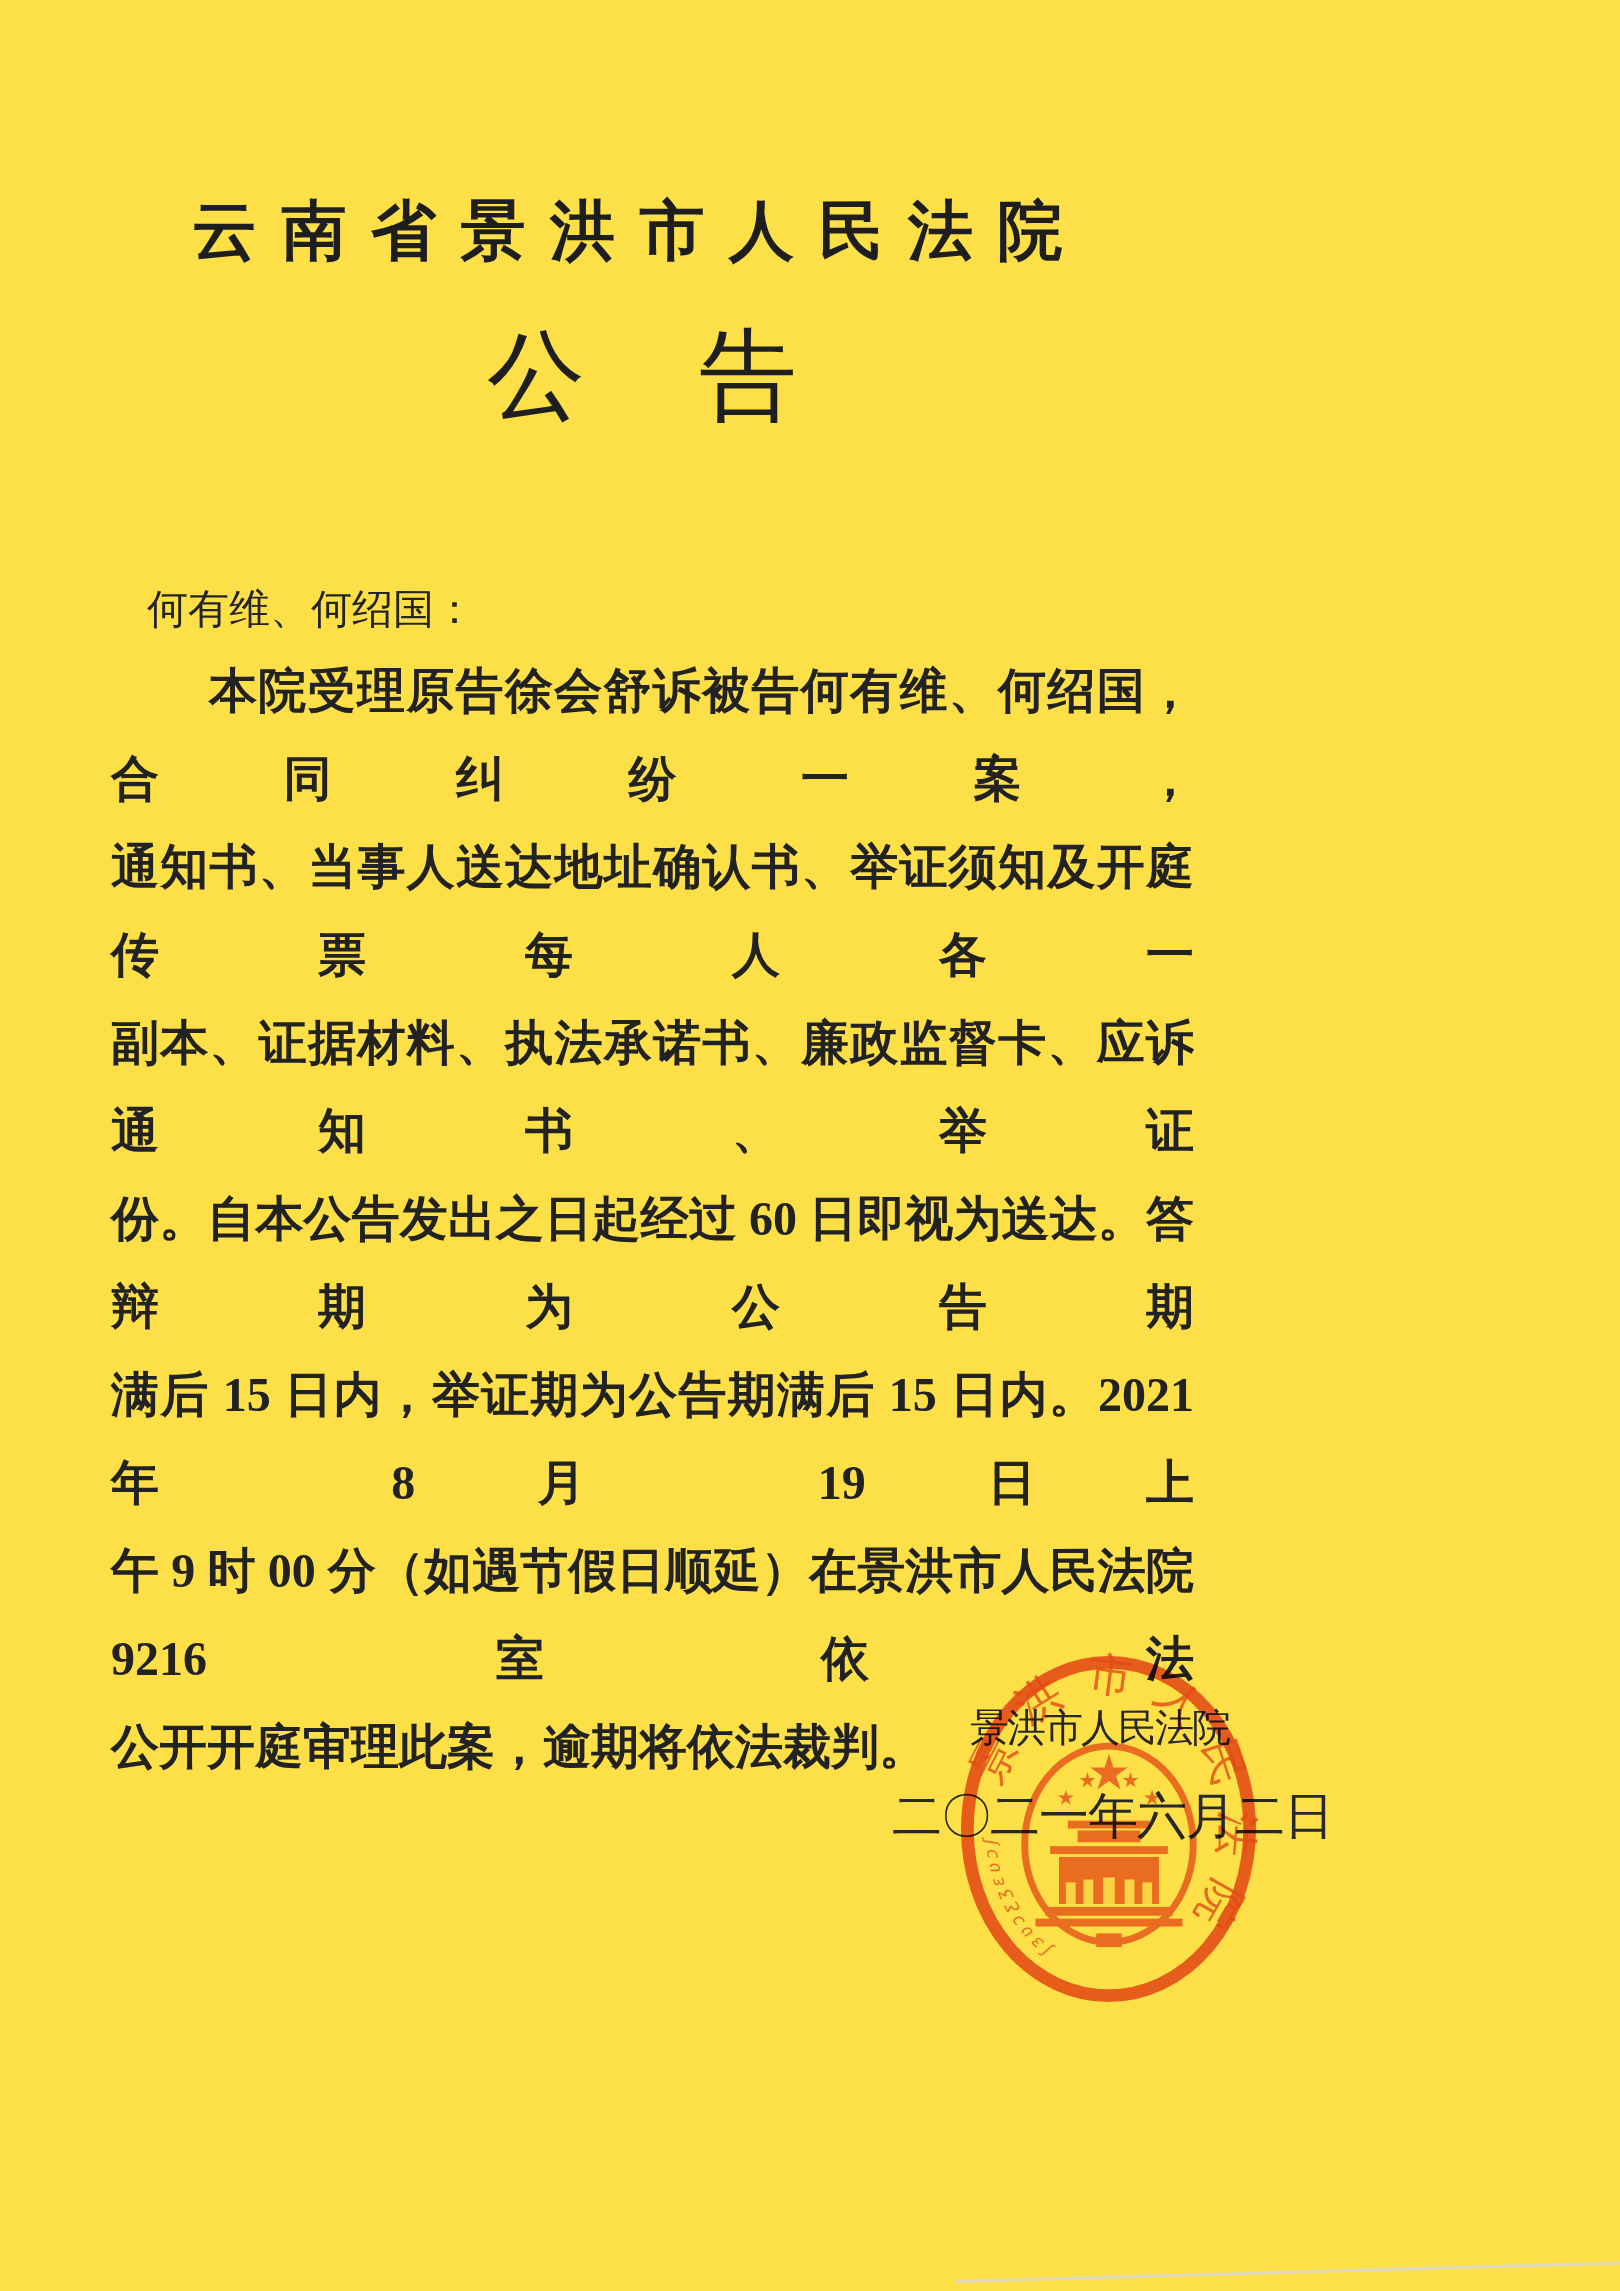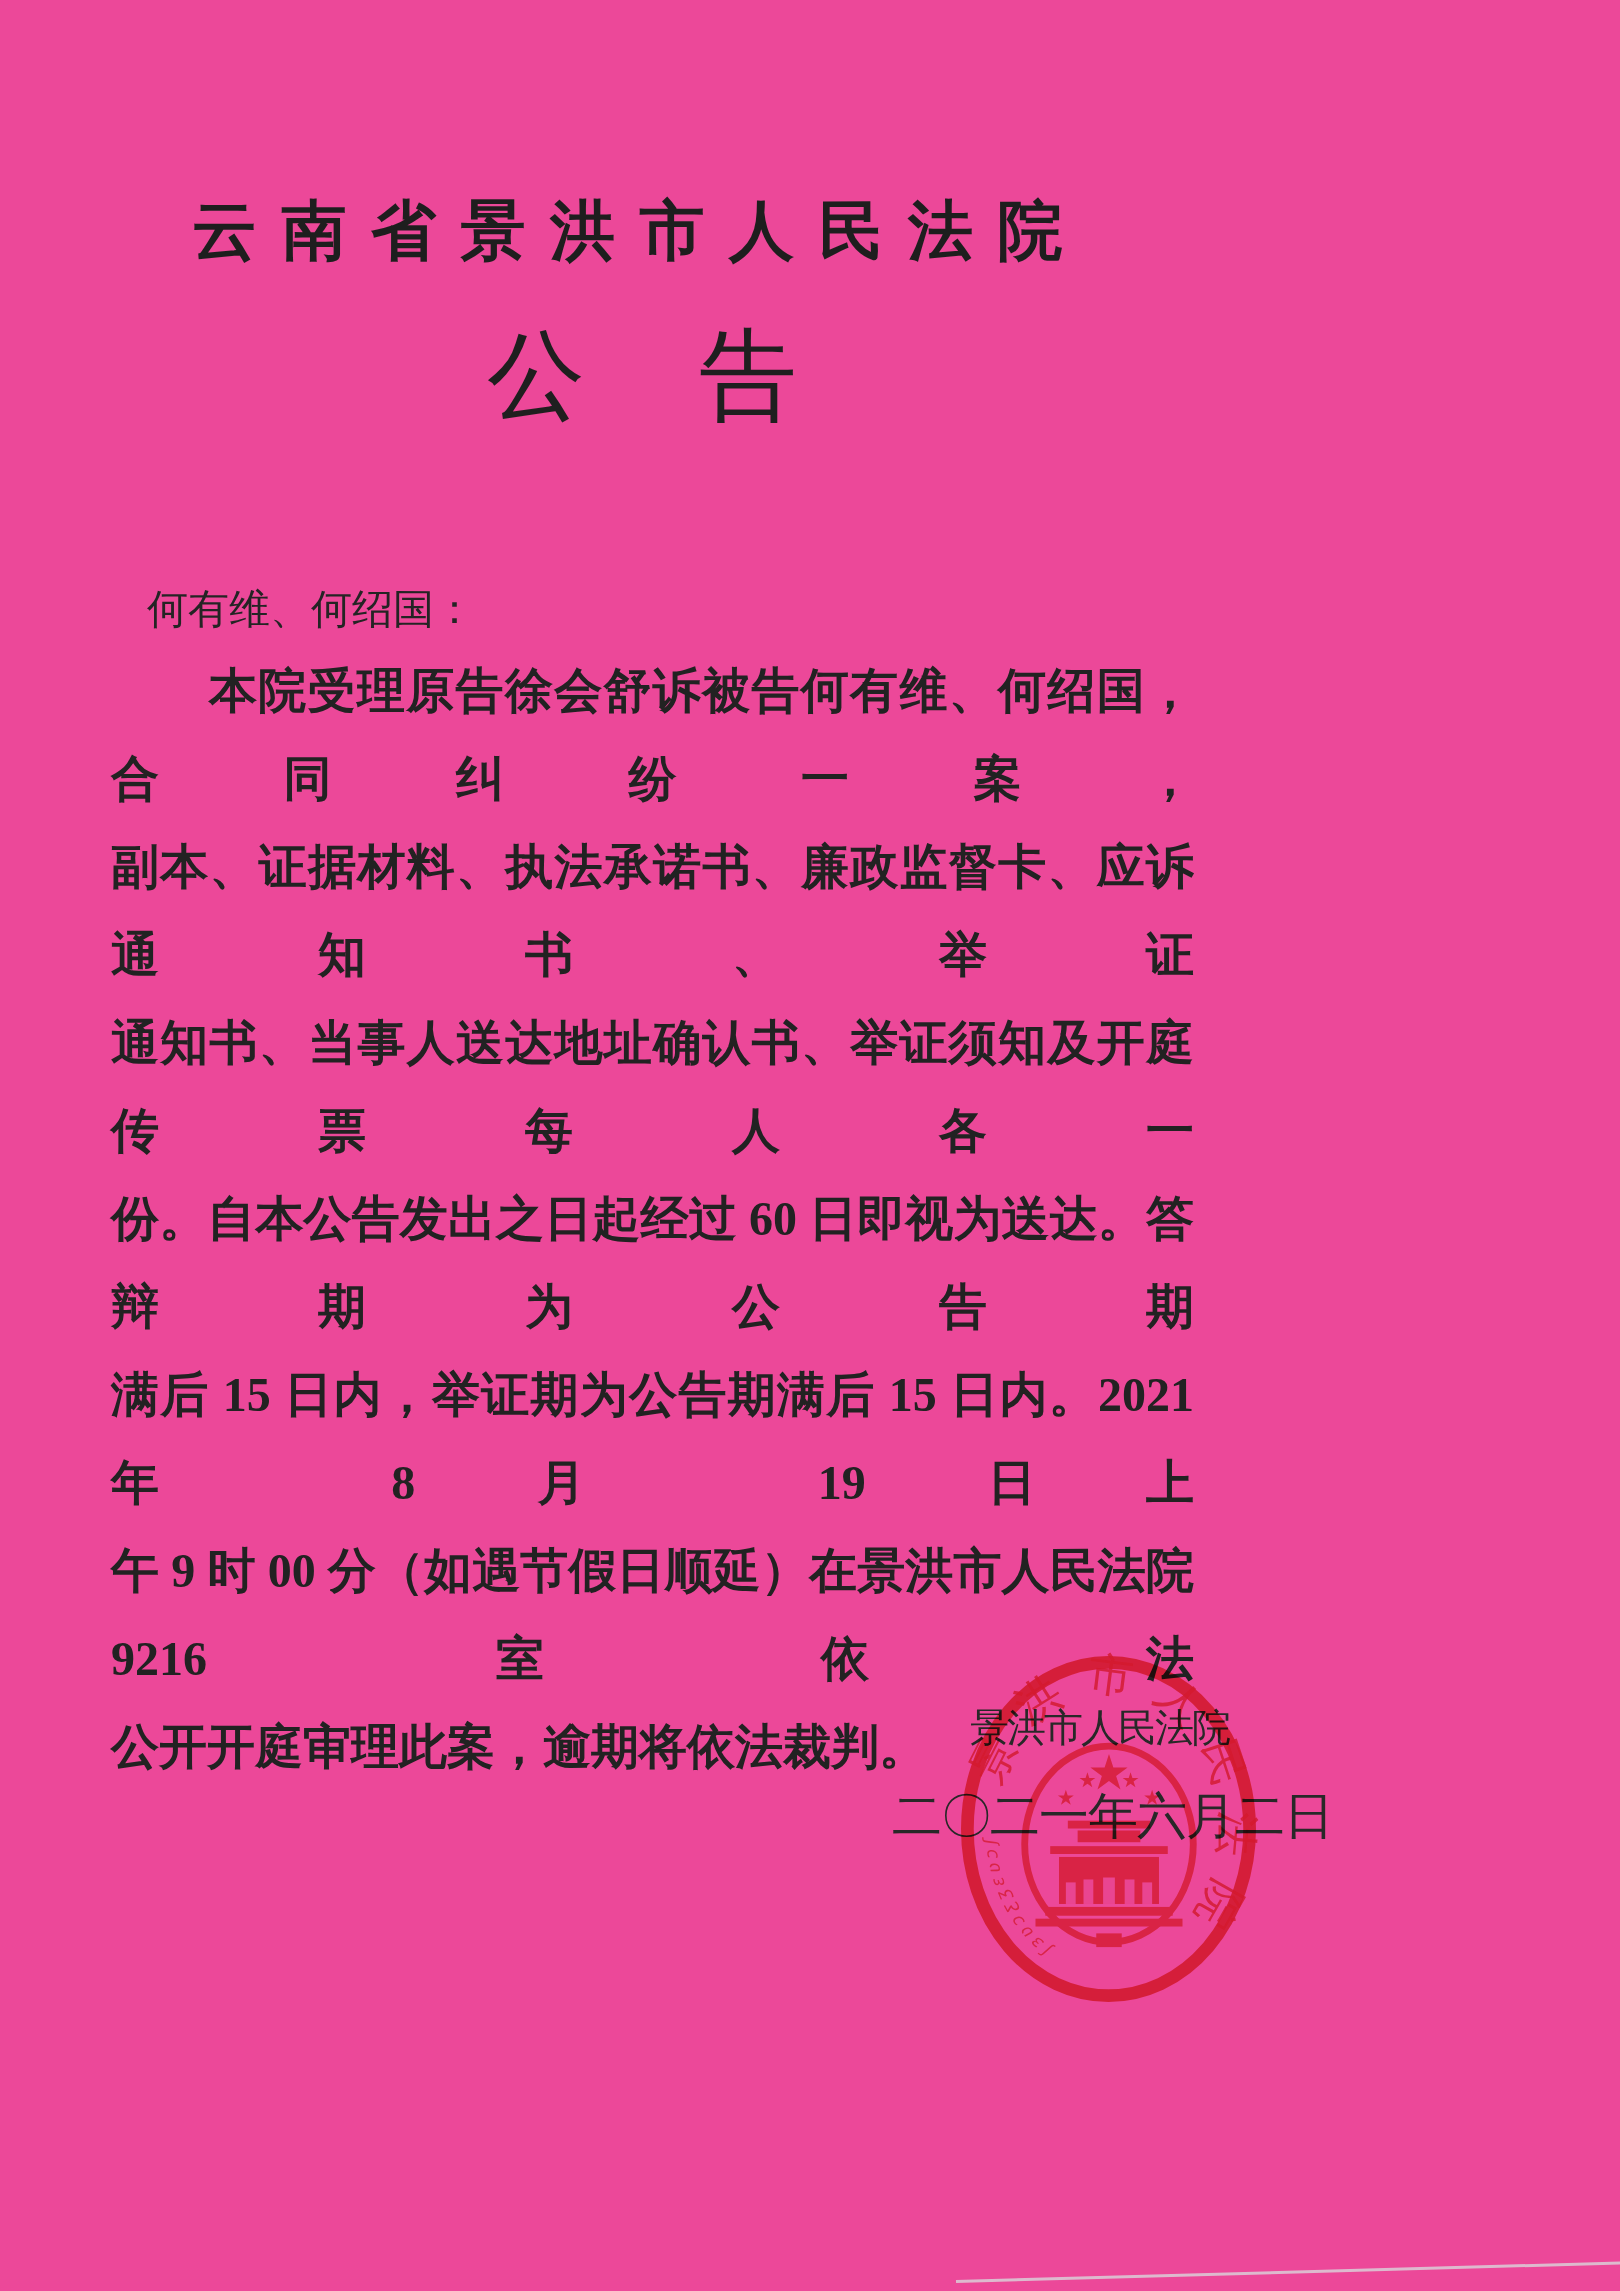--- a/index.html
+++ b/index.html
@@ -6,21 +6,21 @@
   body {
     width: 1620px; height: 2292px;
     background: #ffffff;
     position: relative;
     overflow: hidden;
     font-family: "Liberation Serif", "DejaVu Serif", serif;
     color: #262626;
   }
   .page {
     position: absolute; inset: 0;
-    background: #ec4899;
+    background: #fde047;
   }
   .court-title {
     position: absolute; left: 192px; top: 196px;
     font-size: 65px; line-height: 71px;
     letter-spacing: 24.5px;
     font-weight: 700;
     color: #1e1e1e;
     white-space: nowrap;
   }
   .notice-title {
@@ -87,22 +87,22 @@
 <div class="page">
 
   <div class="court-title">云南省景洪市人民法院</div>
 
   <div class="notice-title">公告</div>
 
   <div class="salutation">何有维、何绍国：</div>
 
   <div class="body-block">
     <div class="line fill indent">本院受理原告徐会舒诉被告何有维、何绍国，合同纠纷一案，</div>
+    <div class="line fill">通知书、当事人送达地址确认书、举证须知及开庭传票每人各一</div>
     <div class="line fill">副本、证据材料、执法承诺书、廉政监督卡、应诉通知书、举证</div>
-    <div class="line fill">通知书、当事人送达地址确认书、举证须知及开庭传票每人各一</div>
     <div class="line fill">份。自本公告发出之日起经过 60 日即视为送达。答辩期为公告期</div>
     <div class="line fill">满后 15 日内，举证期为公告期满后 15 日内。2021 年 8 月 19 日上</div>
     <div class="line fill">午 9 时 00 分（如遇节假日顺延）在景洪市人民法院 9216 室依法</div>
     <div class="line last">公开开庭审理此案，逾期将依法裁判。</div>
   </div>
 
   <div class="sign-name">景洪市人民法院</div>
   <div class="sign-date">二〇二一年六月二日</div>
 
   <div class="seal">

